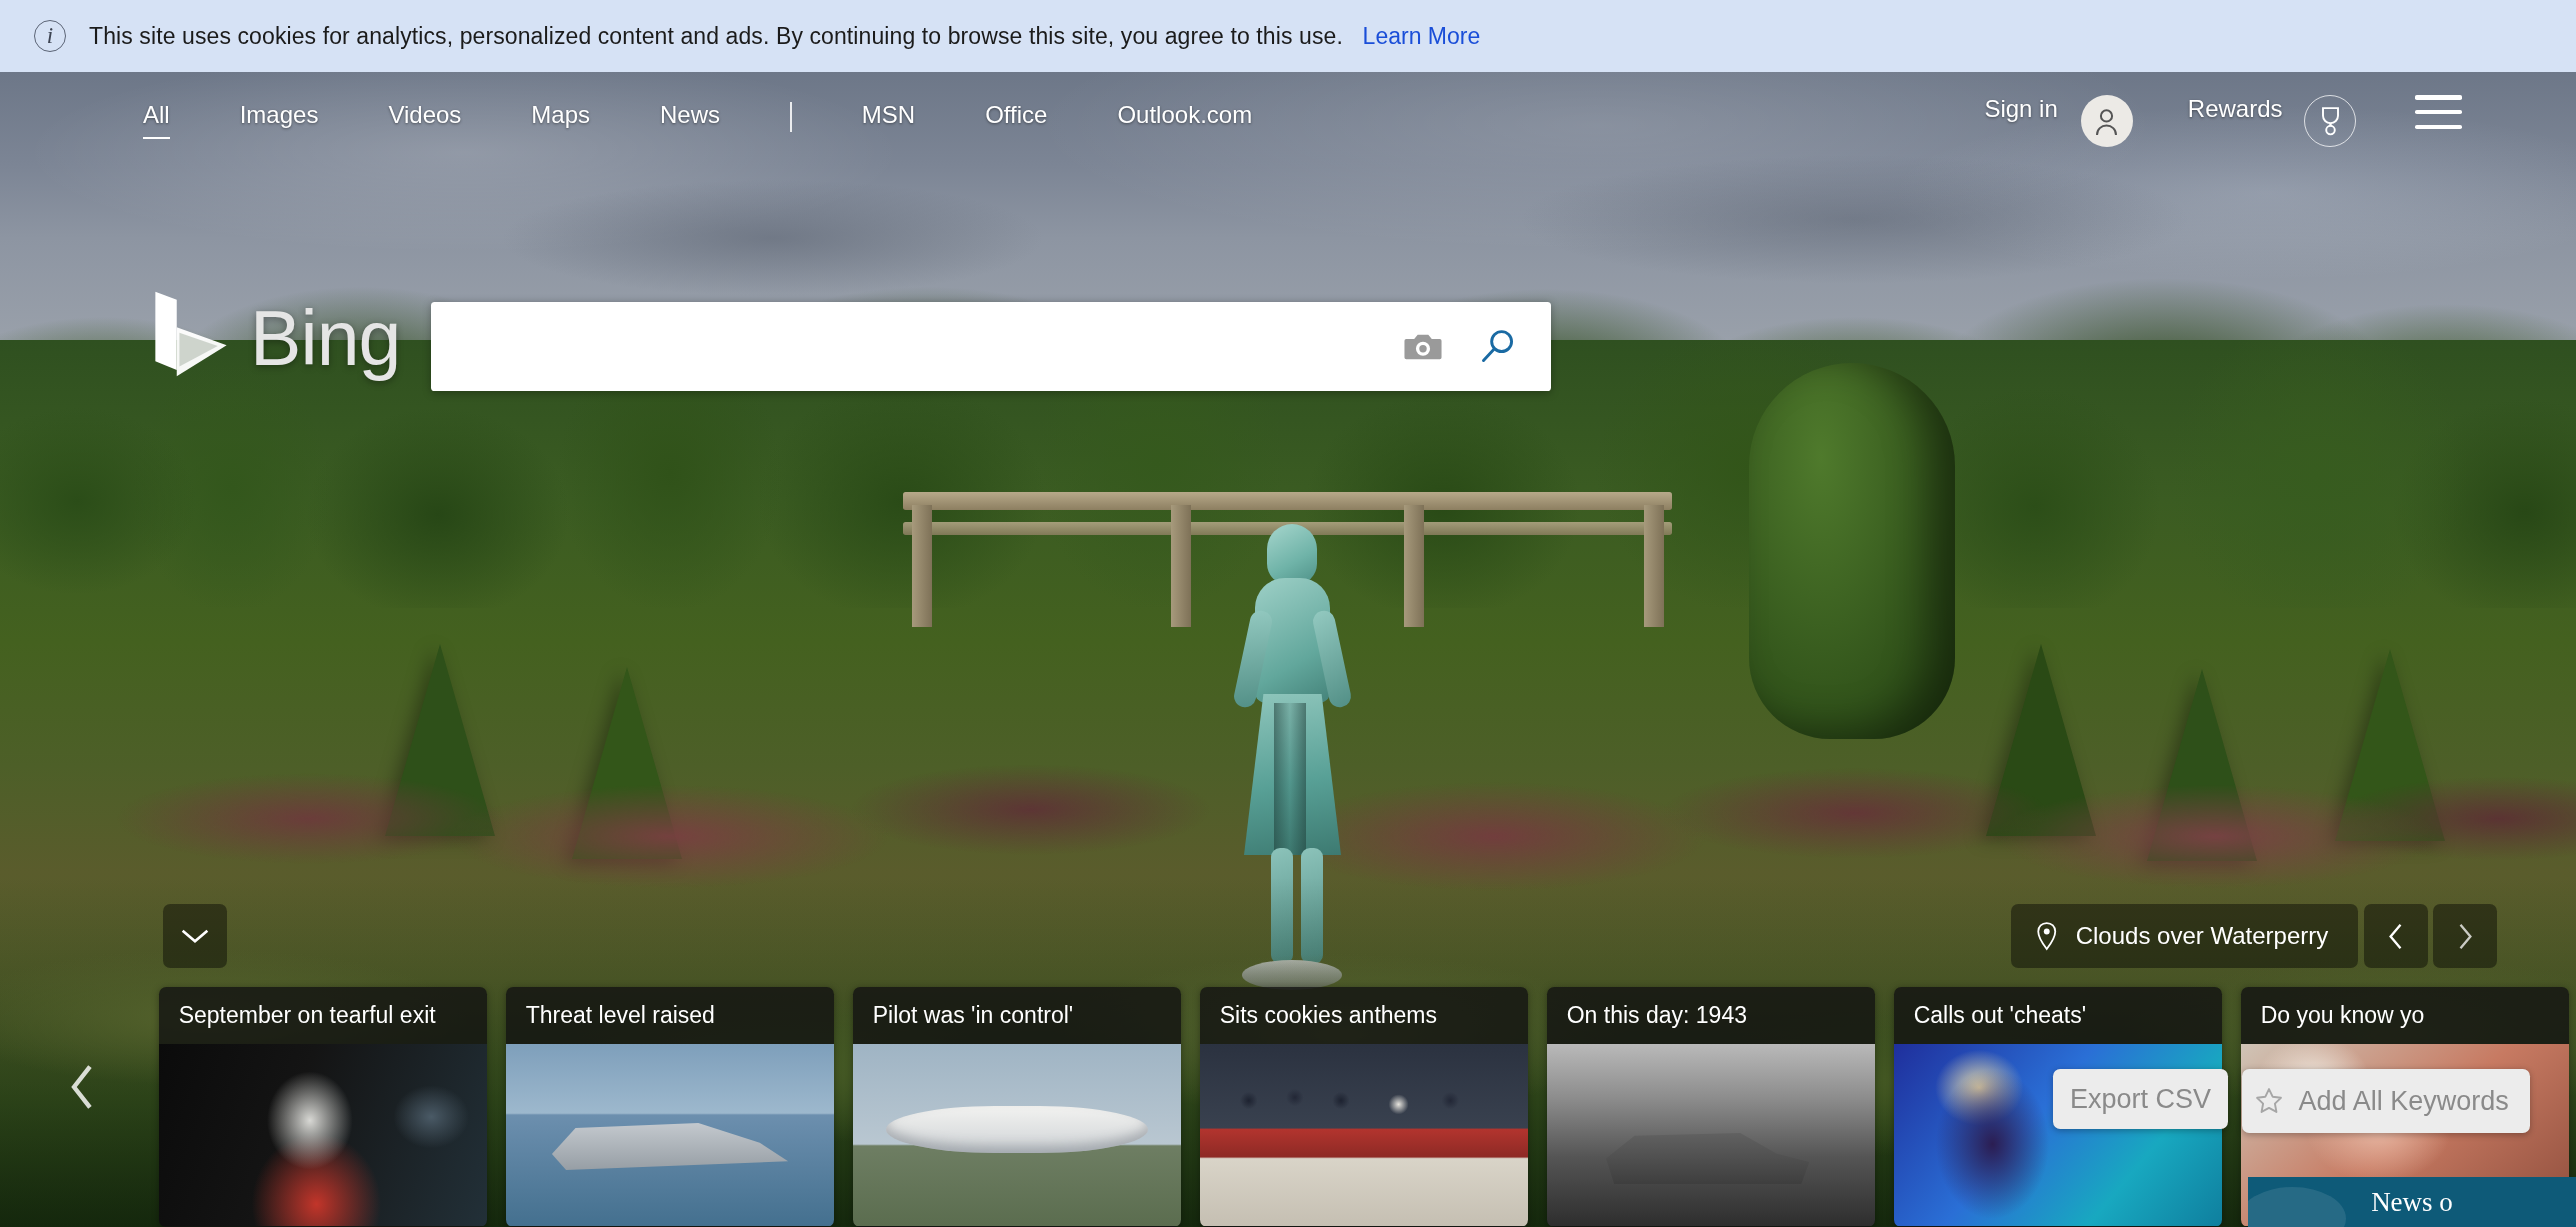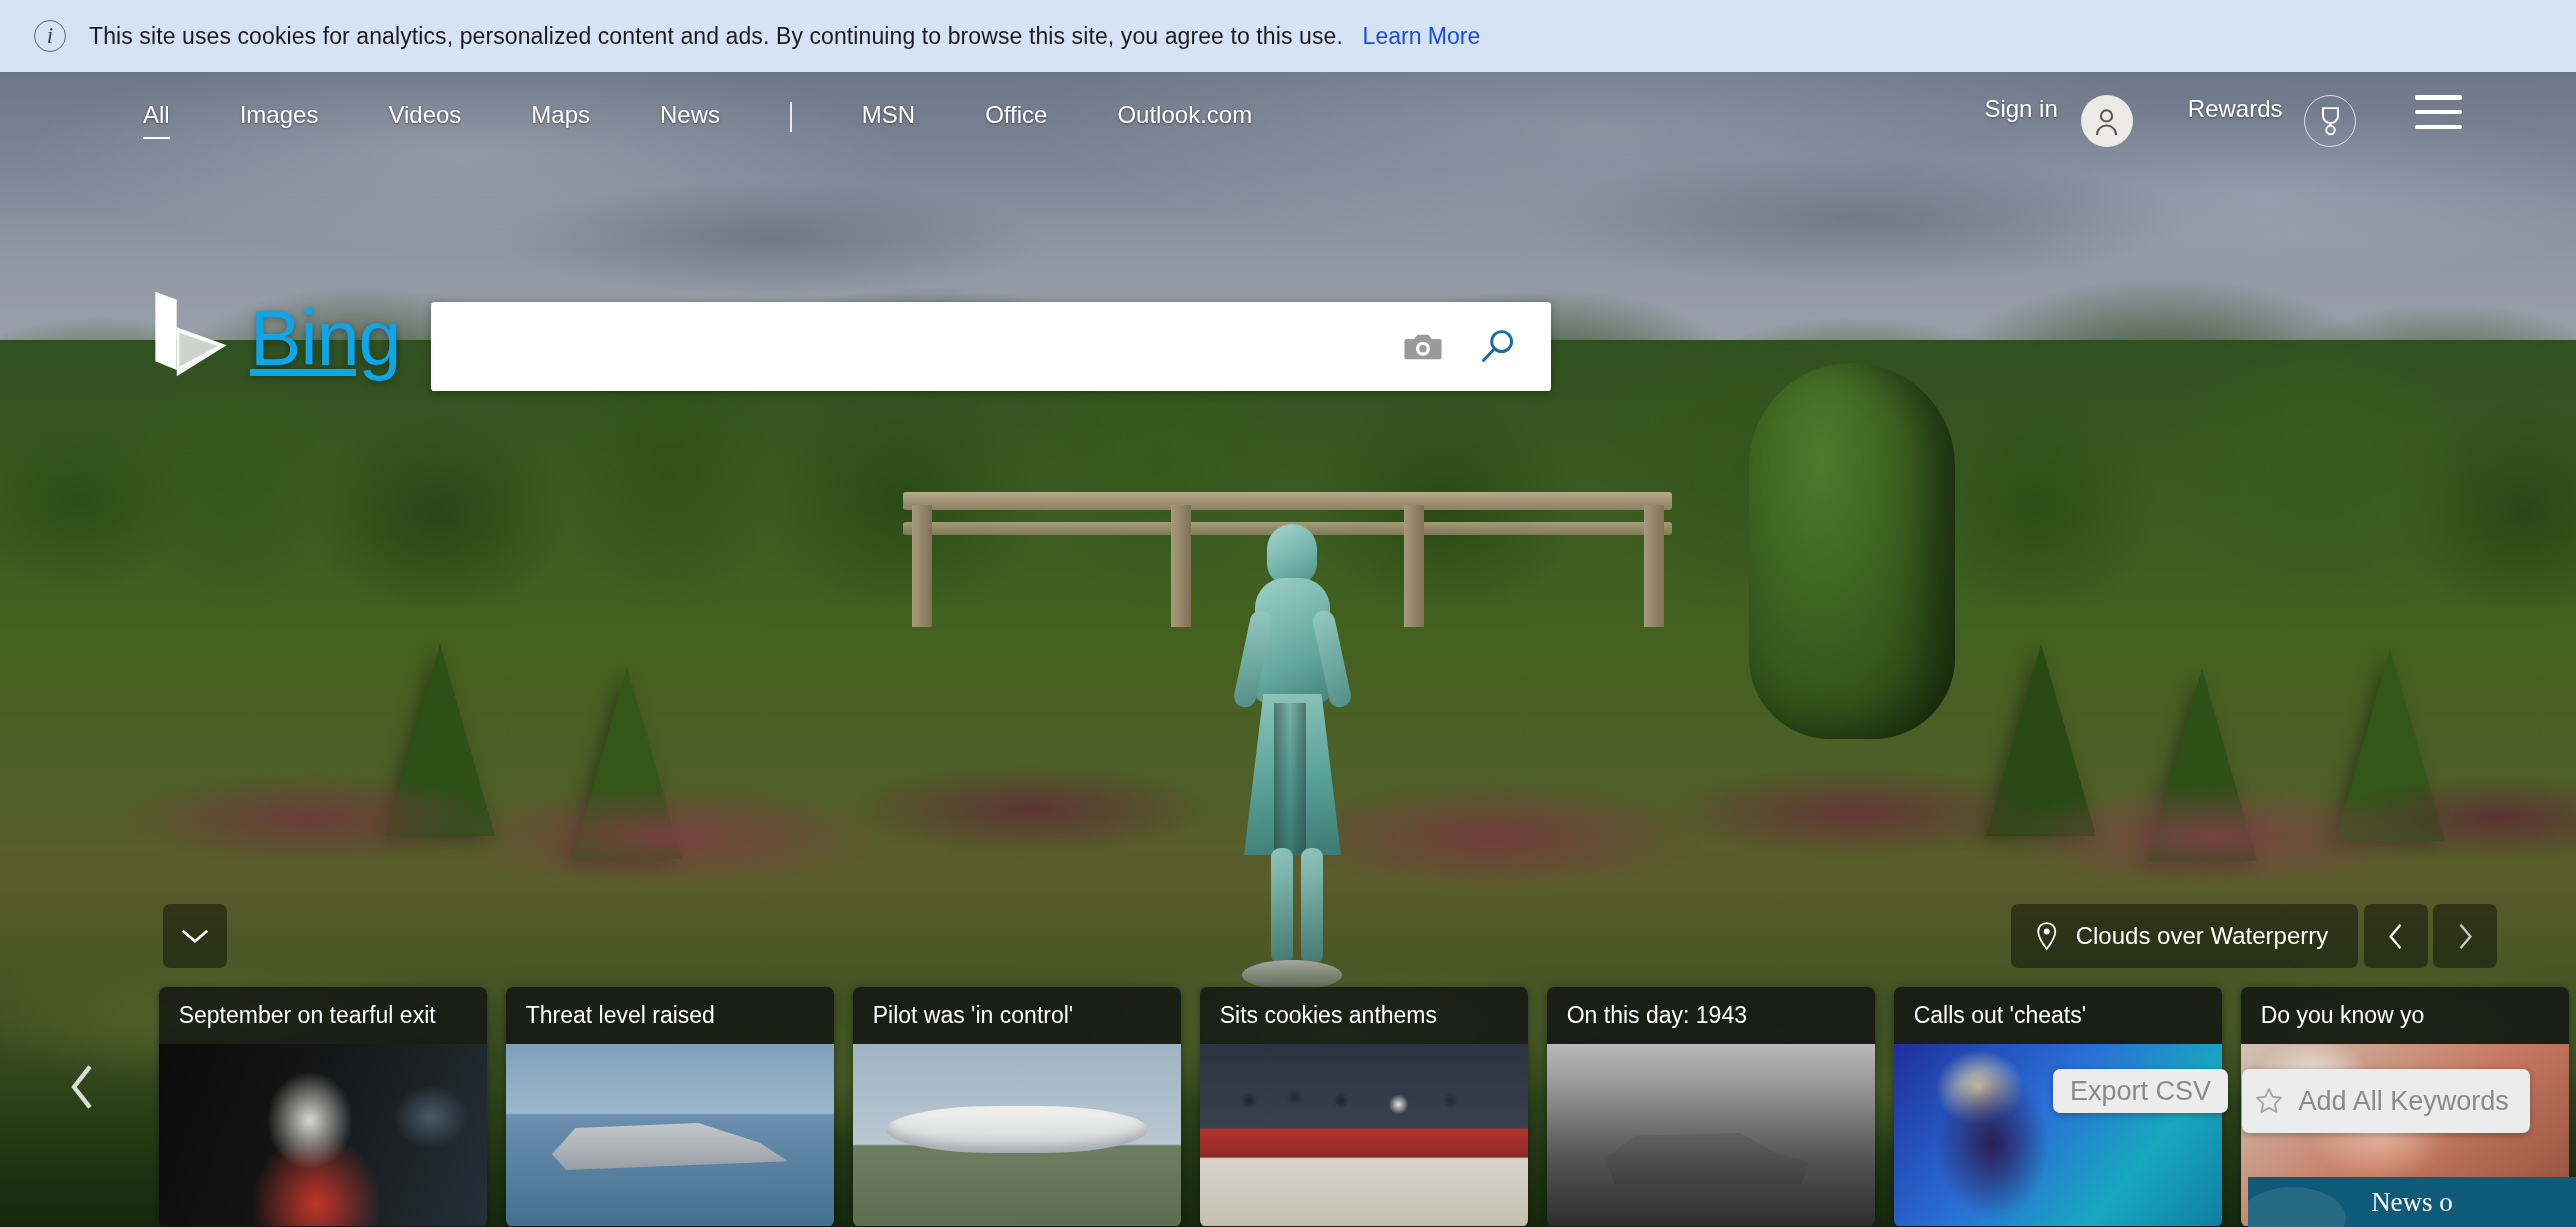--- a/index.html
+++ b/index.html
@@ -252,24 +252,23 @@
   }
   #hamburger span { display:block; height:4.5px; background:#fff; border-radius:1.8px; }
 
   
   #logo {
     position: absolute; top: 288px; left: 150px;
     display: flex; align-items: center; z-index: 25;
   }
   #logo .mark { width: 82px; height: 100px; position: relative; }
   #logo .wordmark {
-    color: #0ea5e9; font-size: 77px; font-weight: 400; margin-left: 18px;
+    color: #e5e5e5; font-size: 77px; font-weight: 400; margin-left: 18px;
     letter-spacing: -0.9px; line-height: 1;
     text-shadow: 0 1.8px 7.2px rgba(0,0,0,.35);
-    text-decoration: underline;
   }
 
   #searchbar {
     position: absolute; top: 302px; left: 431px;
     width: 1120px; height: 89px;
     background: #fff; border-radius: 3.6px;
     box-shadow: 0 1.8px 9px rgba(0,0,0,.3);
     display: flex; align-items: center;
     z-index: 25;
   }
@@ -426,21 +425,21 @@
     position: absolute;
     background: #ececec;
     border-radius: 7.2px;
     display: flex; align-items: center; justify-content: center;
     color: #8a8a8a; font-size: 27px;
     box-shadow: 0 1.8px 6.3px rgba(0,0,0,.28);
     cursor: pointer; z-index: 40;
     white-space: nowrap;
   }
   #export-csv-btn {
-    left: 2053px; top: 1069px; width: 175px; height: 44px;
+    left: 2053px; top: 1069px; width: 175px; height: 60px;
   }
   #add-keywords-btn {
     left: 2242px; top: 1069px; width: 288px; height: 64px;
     gap: 14.3px; padding-right: 9px;
   }
   .star-ico { flex: 0 0 auto; }
 
   svg { display:block; }
 </style>
 </head>

